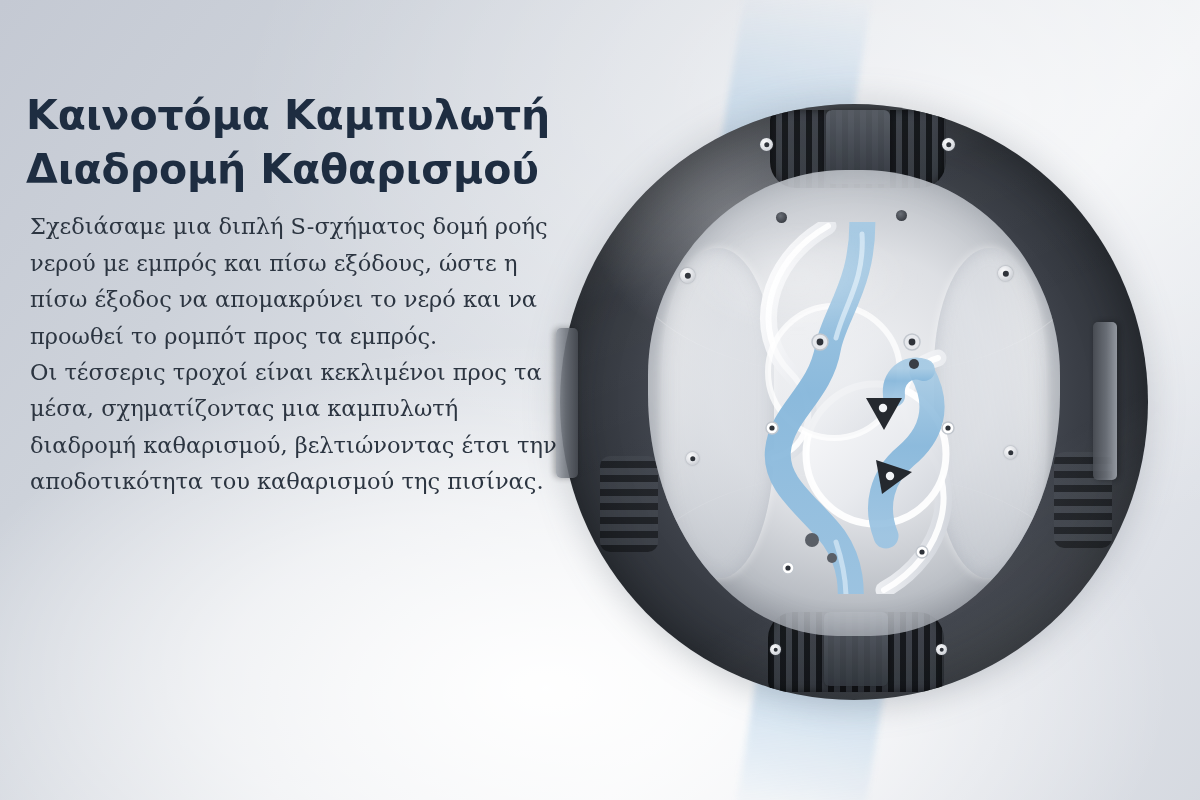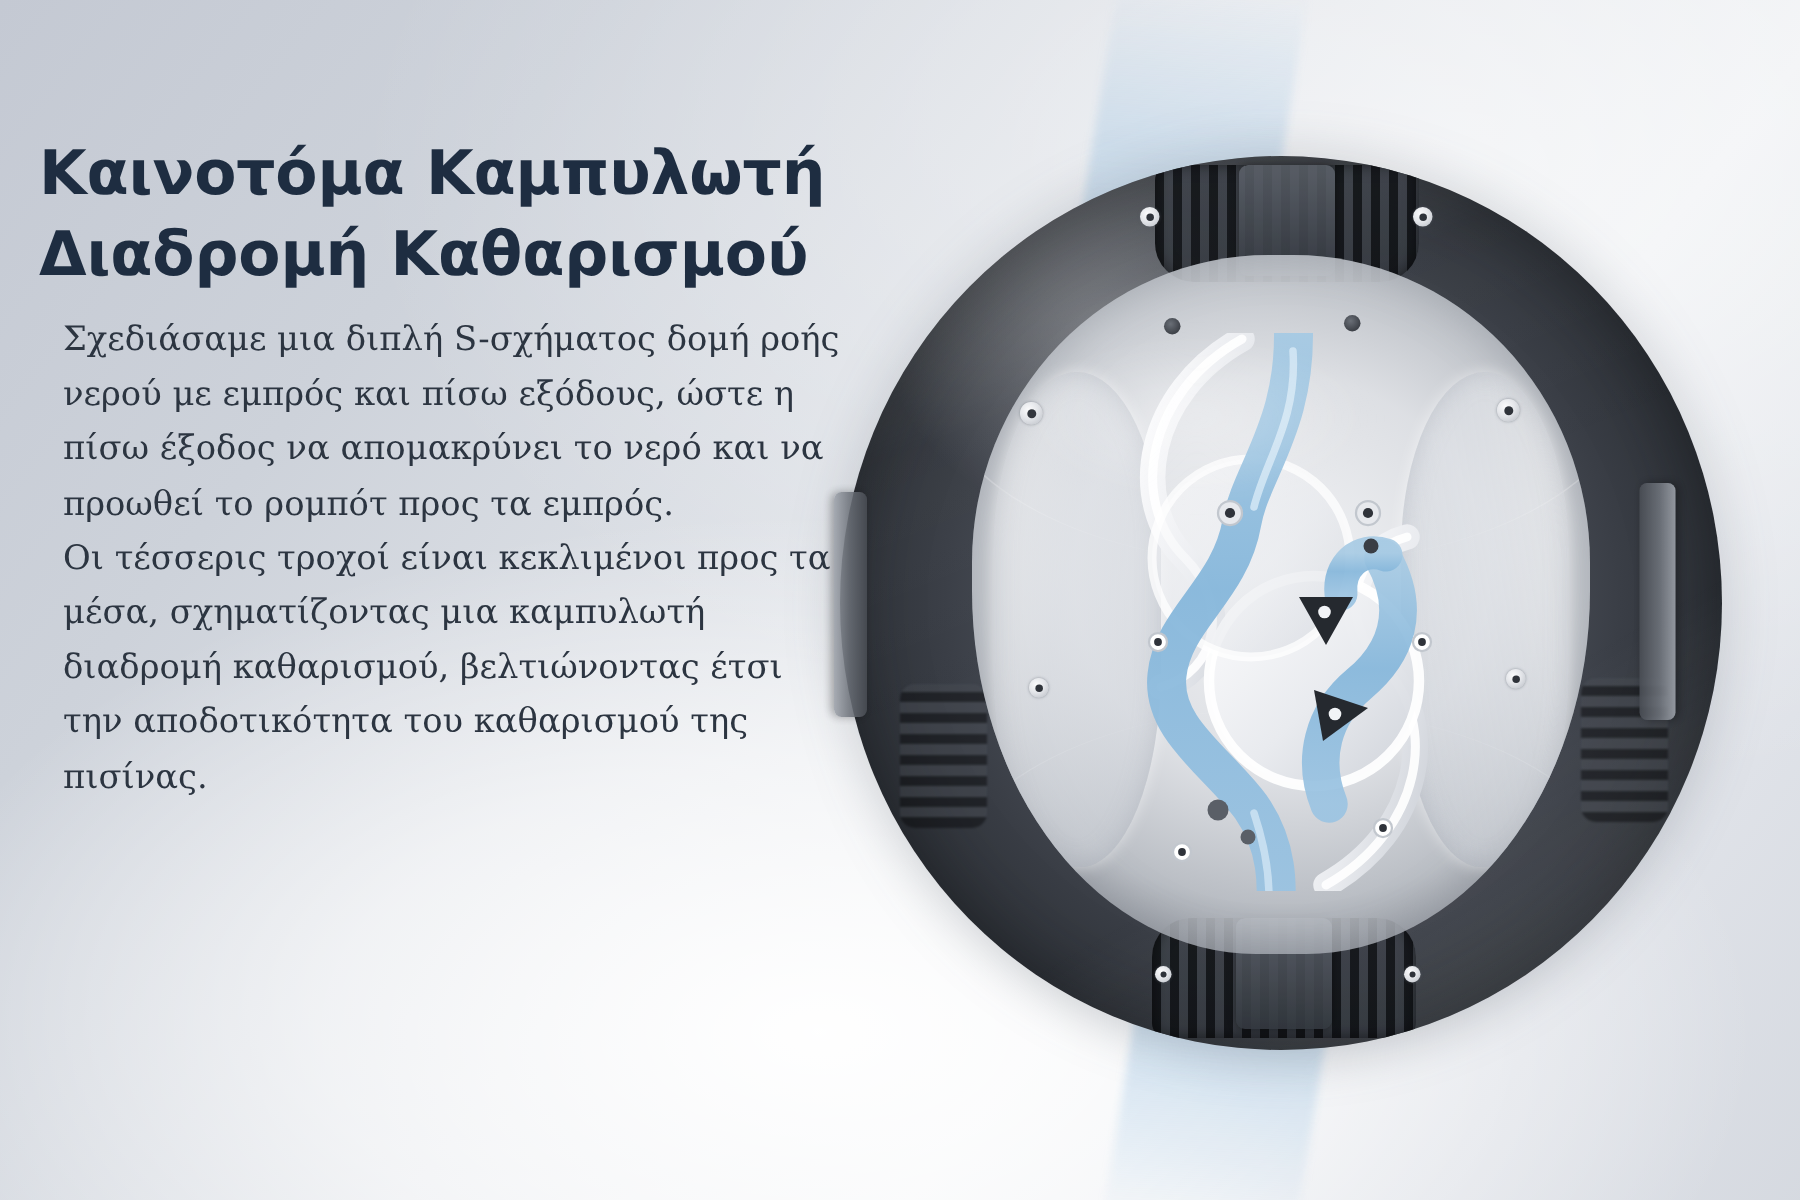--- a/index.html
+++ b/index.html
@@ -31,21 +31,21 @@
     margin: 0;
     font-family: "DejaVu Sans", sans-serif;
     font-weight: 700;
     font-size: 41px;
     line-height: 1.32;
     letter-spacing: -0.1px;
     color: #1e2d41;
     white-space: pre-line;
   }
   #body-copy {
-    margin: 12px 0 0 16px;
+    margin: 12px 0 0 4px;
     font-family: "DejaVu Serif", serif;
     font-size: 22.5px;
     line-height: 1.62;
     color: #2c3541;
     white-space: pre-line;
   }
 
   
   #robot-scene {
     position: absolute;

